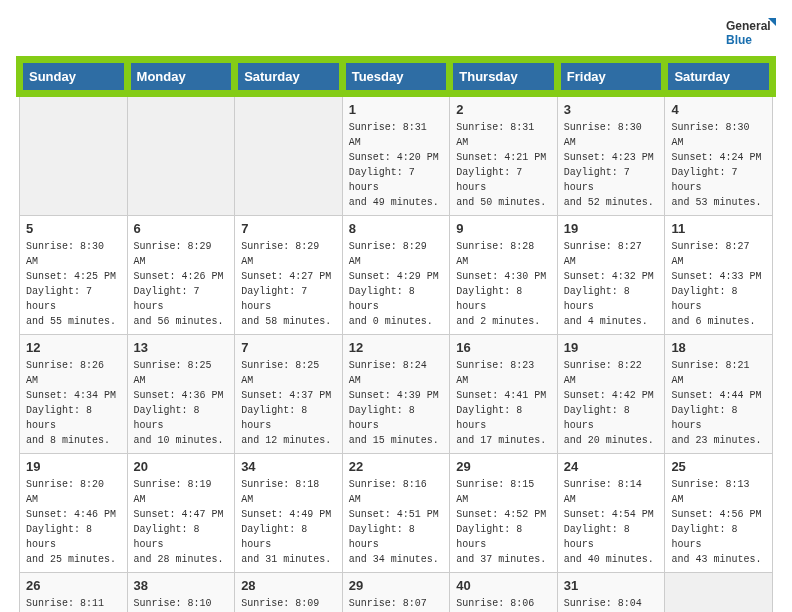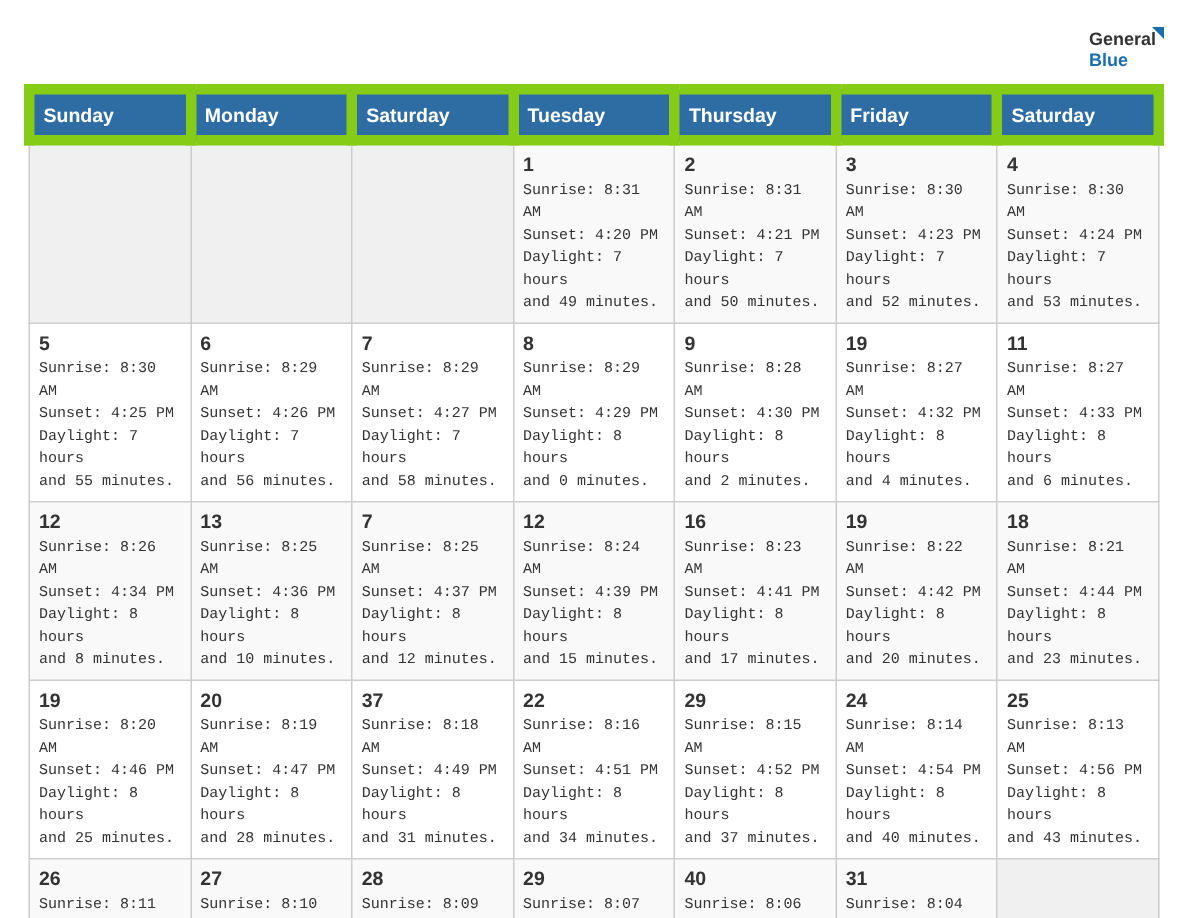--- a/index.html
+++ b/index.html
@@ -189,21 +189,21 @@
       <tr>
         <td>
           <div class="day-number">19</div>
           <div class="day-info">Sunrise: 8:20 AM<br>Sunset: 4:46 PM<br>Daylight: 8 hours<br>and 25 minutes.</div>
         </td>
         <td>
           <div class="day-number">20</div>
           <div class="day-info">Sunrise: 8:19 AM<br>Sunset: 4:47 PM<br>Daylight: 8 hours<br>and 28 minutes.</div>
         </td>
         <td>
-          <div class="day-number">37</div>
+          <div class="day-number">34</div>
           <div class="day-info">Sunrise: 8:18 AM<br>Sunset: 4:49 PM<br>Daylight: 8 hours<br>and 31 minutes.</div>
         </td>
         <td>
           <div class="day-number">22</div>
           <div class="day-info">Sunrise: 8:16 AM<br>Sunset: 4:51 PM<br>Daylight: 8 hours<br>and 34 minutes.</div>
         </td>
         <td>
           <div class="day-number">29</div>
           <div class="day-info">Sunrise: 8:15 AM<br>Sunset: 4:52 PM<br>Daylight: 8 hours<br>and 37 minutes.</div>
         </td>
@@ -215,21 +215,21 @@
           <div class="day-number">25</div>
           <div class="day-info">Sunrise: 8:13 AM<br>Sunset: 4:56 PM<br>Daylight: 8 hours<br>and 43 minutes.</div>
         </td>
       </tr>
       <tr>
         <td>
           <div class="day-number">26</div>
           <div class="day-info">Sunrise: 8:11 AM<br>Sunset: 4:58 PM<br>Daylight: 8 hours<br>and 46 minutes.</div>
         </td>
         <td>
-          <div class="day-number">27</div>
+          <div class="day-number">38</div>
           <div class="day-info">Sunrise: 8:10 AM<br>Sunset: 5:00 PM<br>Daylight: 8 hours<br>and 49 minutes.</div>
         </td>
         <td>
           <div class="day-number">28</div>
           <div class="day-info">Sunrise: 8:09 AM<br>Sunset: 5:01 PM<br>Daylight: 8 hours<br>and 52 minutes.</div>
         </td>
         <td>
           <div class="day-number">29</div>
           <div class="day-info">Sunrise: 8:07 AM<br>Sunset: 5:03 PM<br>Daylight: 8 hours<br>and 56 minutes.</div>
         </td>

